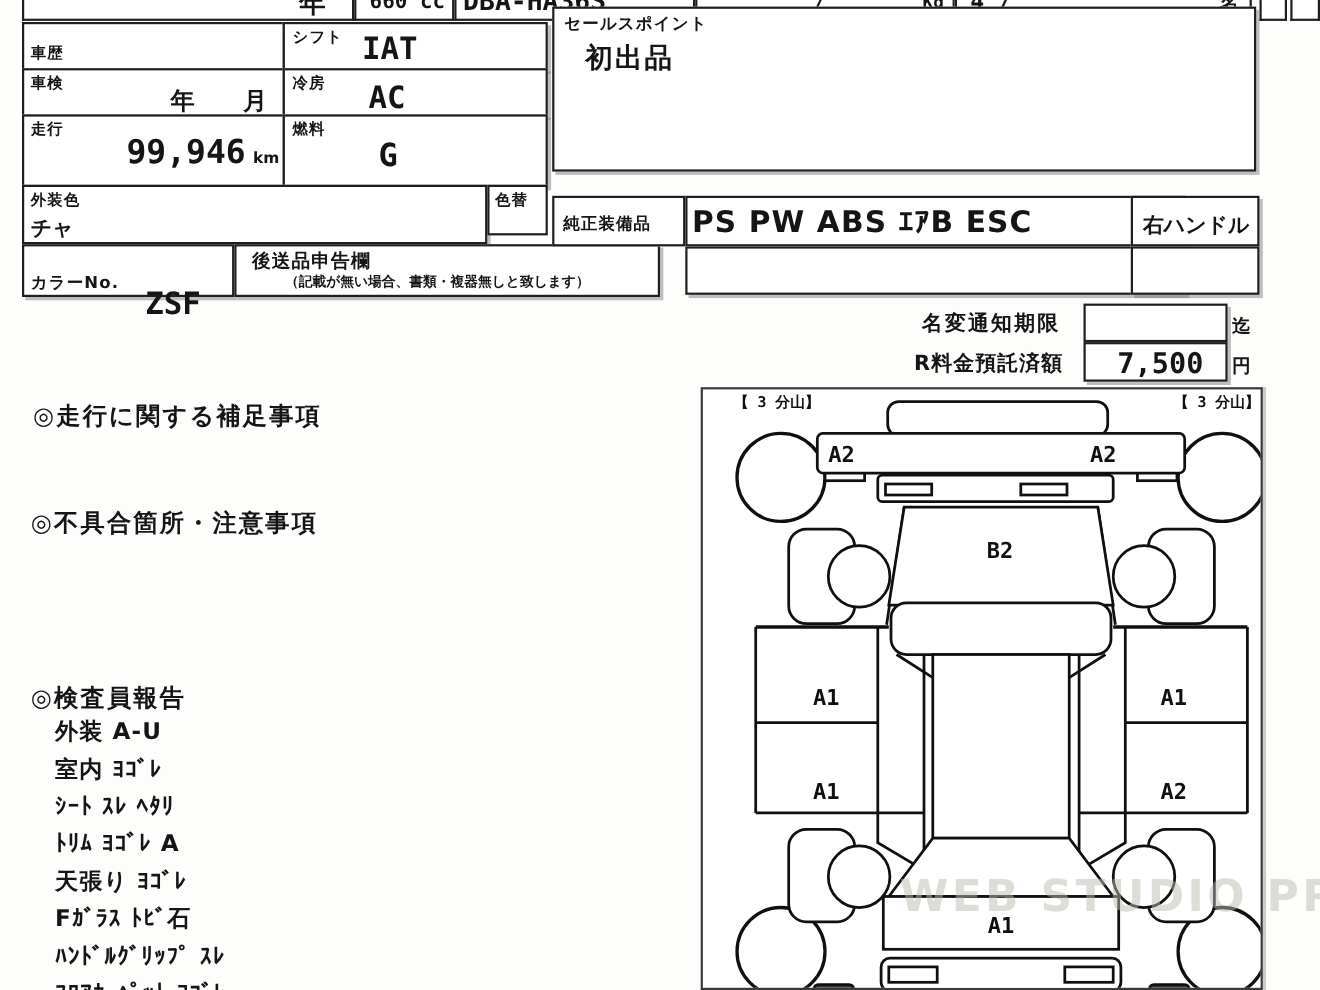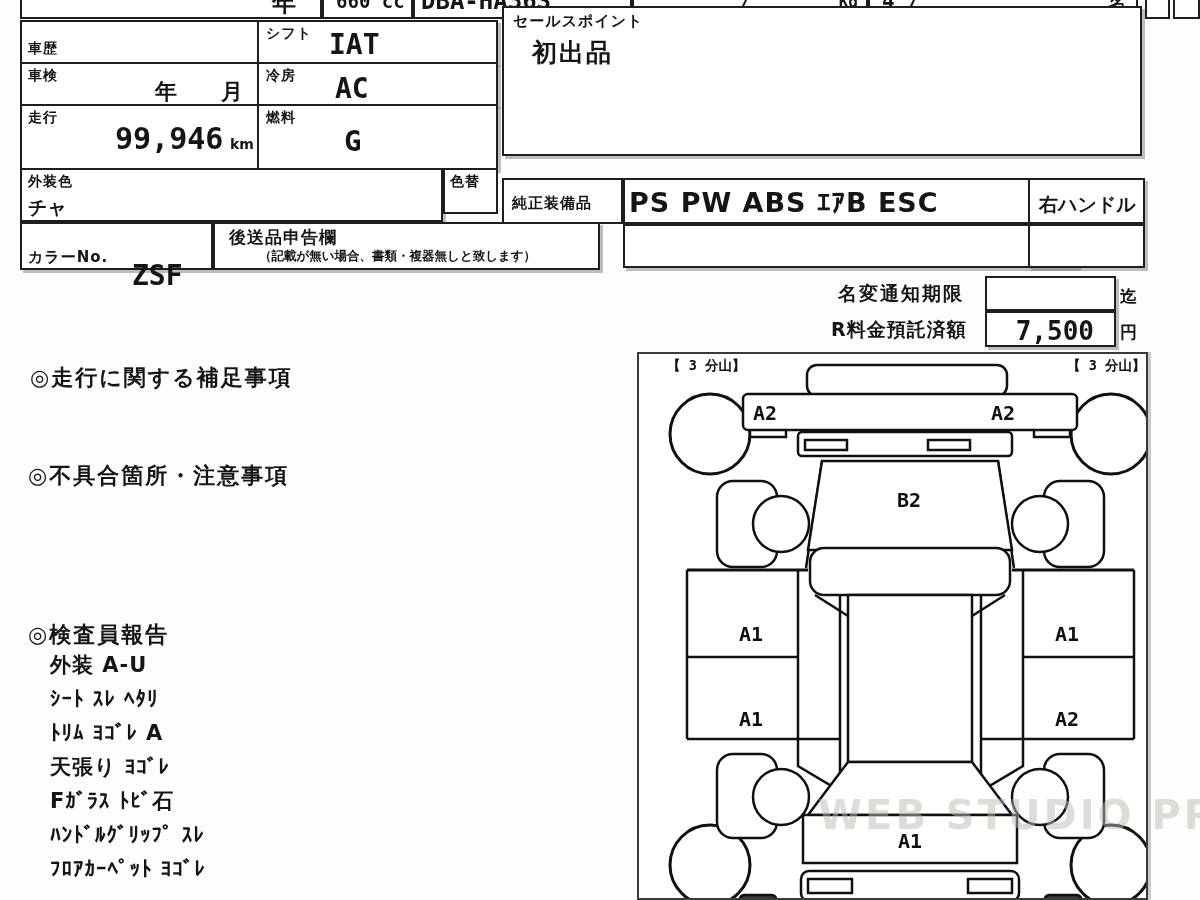--- a/index.html
+++ b/index.html
@@ -114,20 +114,21 @@
   <span class="mval" style="right:20px;top:3px;font-size:26px;">7,500</span>
 </div>
 <span class="jval" style="left:1120px;top:321px;font-size:17px;">円</span>
 
 <span class="heading" style="left:30px;top:363px;">◎走行に関する補足事項</span>
 <span class="heading" style="left:28px;top:461px;">◎不具合箇所・注意事項</span>
 <span class="heading" style="left:28px;top:620px;">◎検査員報告</span>
 
 <div class="report">
   <div>外装 A-U</div>
+  <div>室内 ﾖｺﾞﾚ</div>
   <div>ｼｰﾄ ｽﾚ ﾍﾀﾘ</div>
   <div>ﾄﾘﾑ ﾖｺﾞﾚ A</div>
   <div>天張り ﾖｺﾞﾚ</div>
   <div>Fｶﾞﾗｽ ﾄﾋﾞ石</div>
   <div>ﾊﾝﾄﾞﾙｸﾞﾘｯﾌﾟ ｽﾚ</div>
   <div>ﾌﾛｱｶｰﾍﾟｯﾄ ﾖｺﾞﾚ</div>
 </div>
 
 <div class="diagram">
   <svg width="511" height="548" viewBox="0 0 511 548" fill="none" stroke="#101010" stroke-width="2.5">

